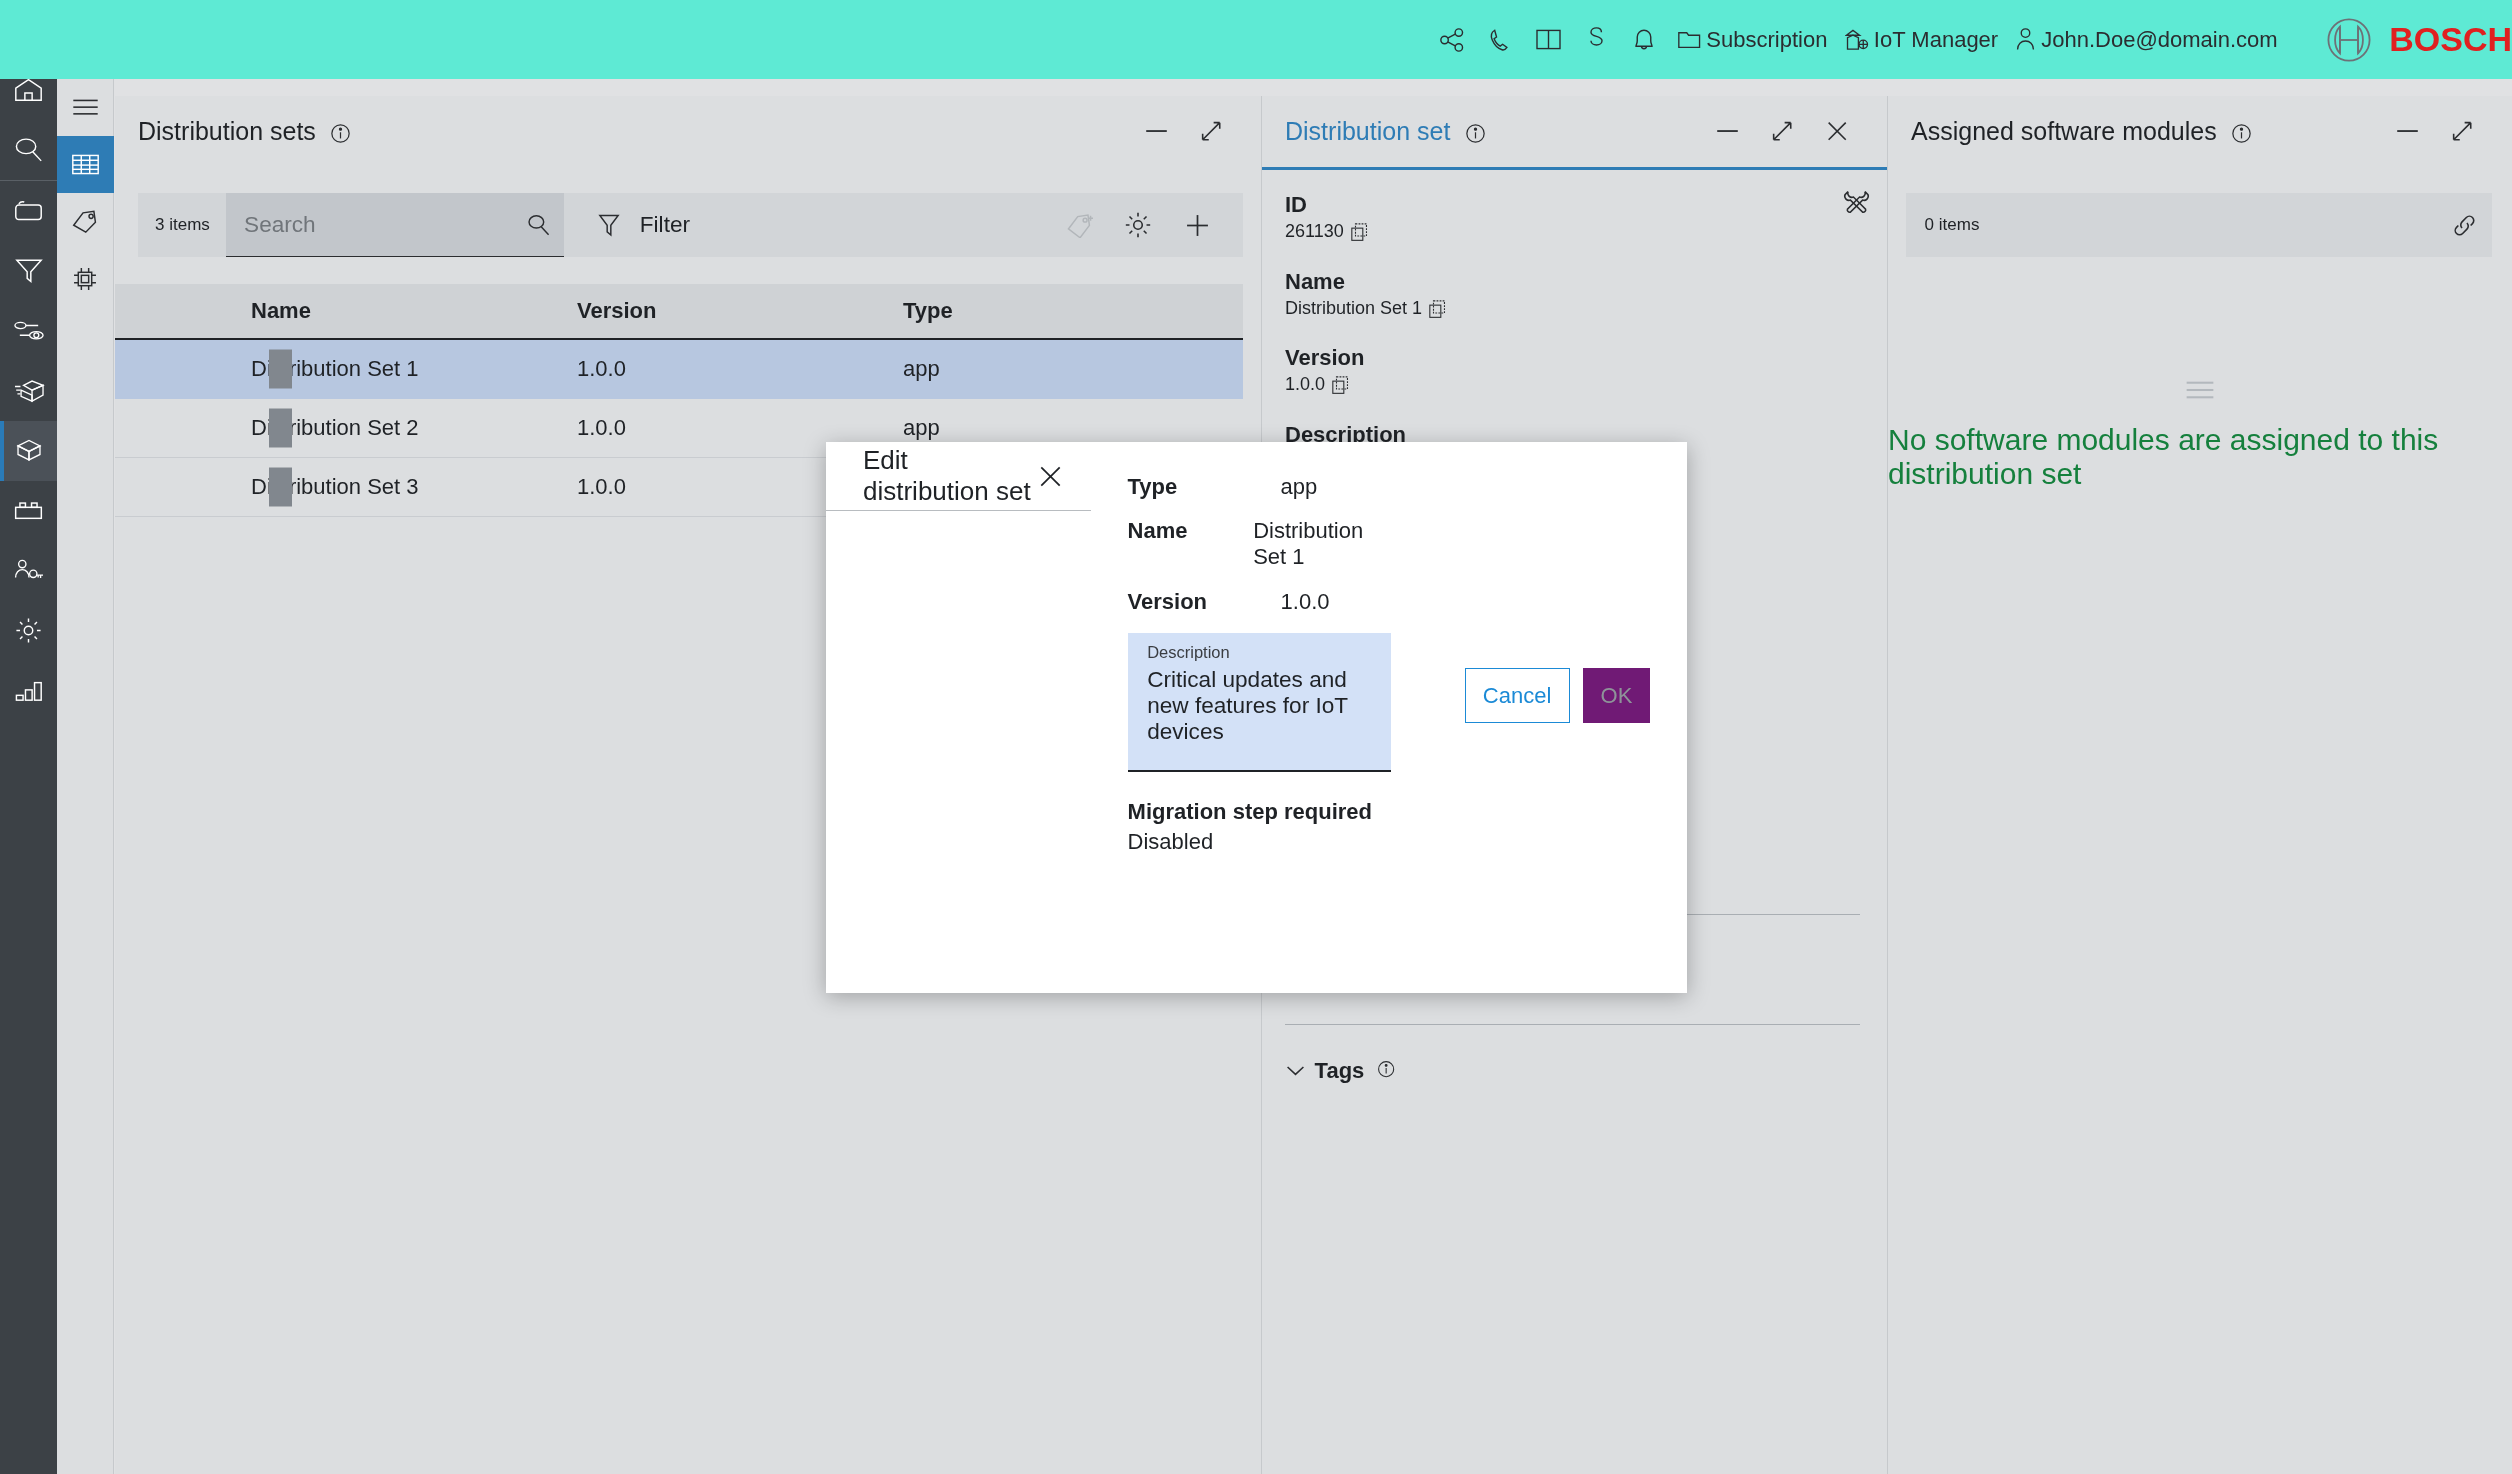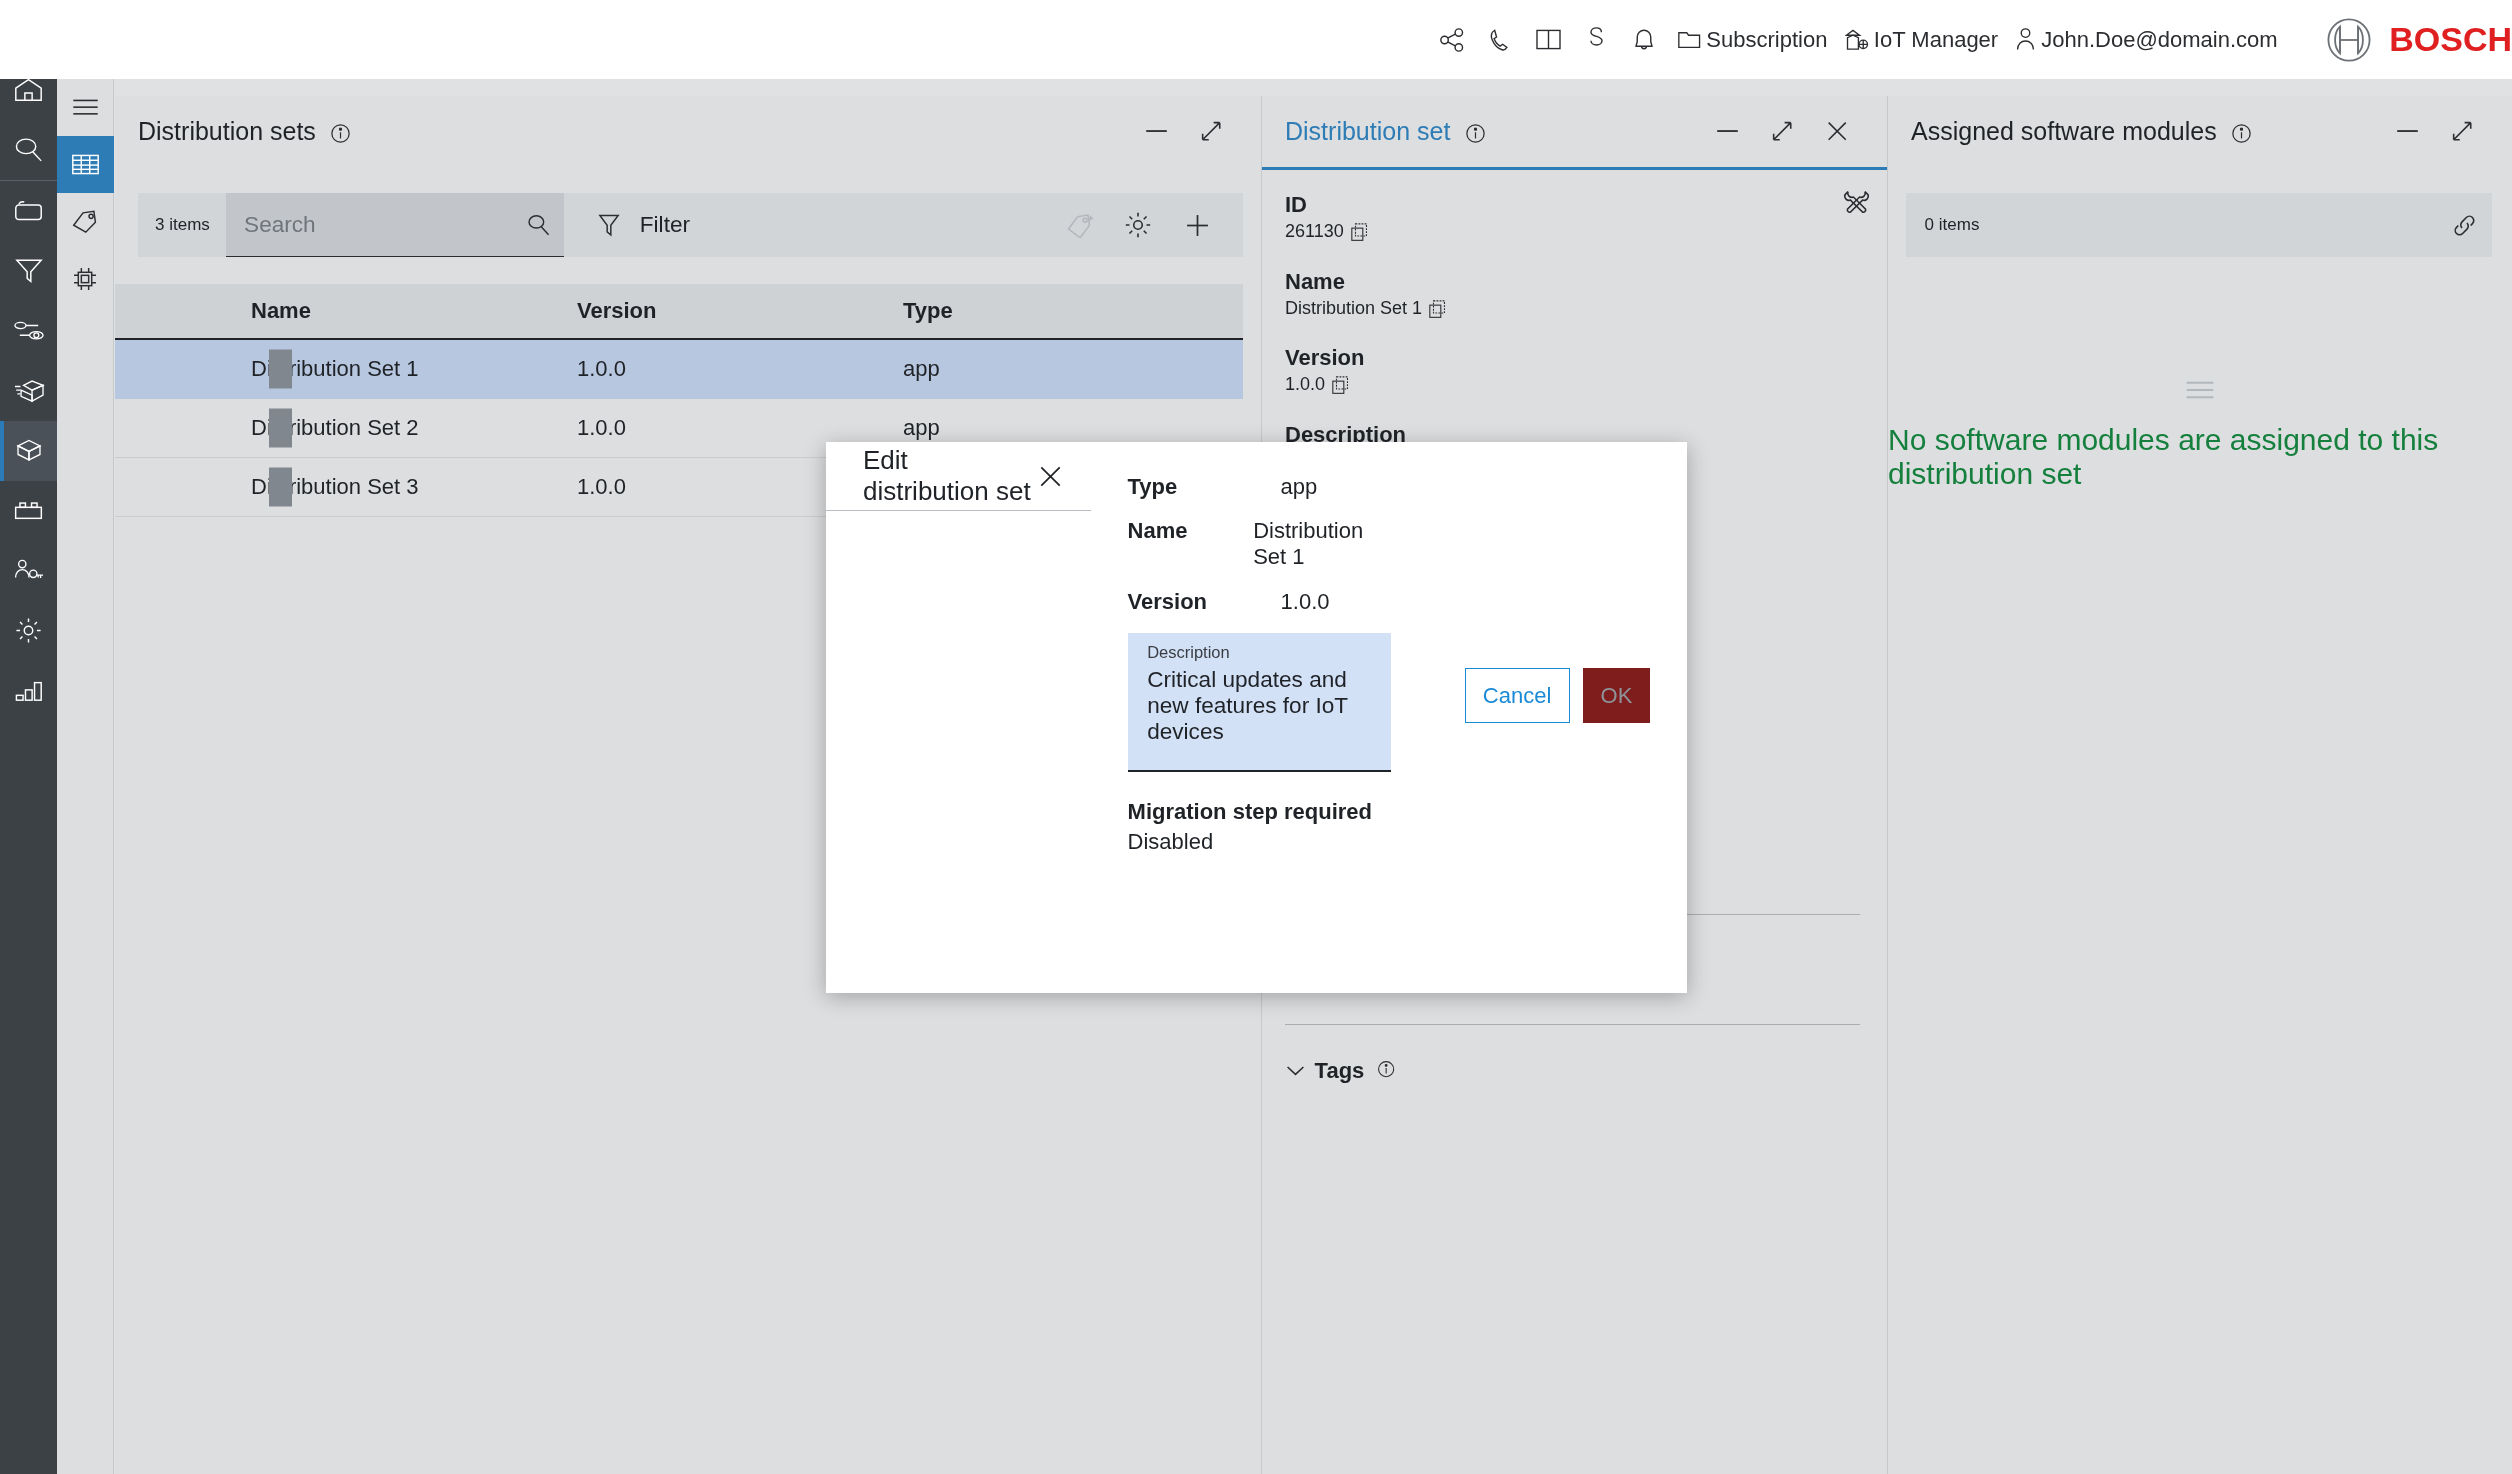--- a/index.html
+++ b/index.html
@@ -6,21 +6,21 @@
   html, body {
     width: 2512px; height: 1475px;
     font-family: "Liberation Sans", sans-serif;
     background: #e0e1e3;
     overflow: hidden;
   }
 
   
   .topbar {
     position: absolute; top: 0; left: 0; width: 2512px; height: 79px;
-    background: #ffffff;
+    background: #5eead4;
     display: flex; align-items: center; justify-content: flex-end;
     padding-right: 0;
   }
   .topbar-icons { display: flex; align-items: center; gap: 0; }
   .tb-icon {
     width: 48px; height: 48px;
     display: flex; align-items: center; justify-content: center;
     color: #2b2d30;
   }
   .tb-item {
@@ -231,21 +231,21 @@
     display: flex; justify-content: flex-end; align-items: center;
     gap: 13.4px; padding: 0 37px 0 37px; margin-bottom: 44px;
   }
   .btn-cancel {
     width: 105px; height: 55px; background: #ffffff;
     border: 1.8px solid #1b8ad6; color: #1b8ad6;
     font-family: "Liberation Sans", sans-serif; font-size: 22px;
     display: flex; align-items: center; justify-content: center;
   }
   .btn-ok {
-    width: 67px; height: 55px; background: #7f1d1d;
+    width: 67px; height: 55px; background: #701a75;
     border: none; color: #8e9399;
     font-family: "Liberation Sans", sans-serif; font-size: 22px;
     display: flex; align-items: center; justify-content: center;
   }
   svg { display: block; }
 </style>
 </head>
 <body>
 
 <div class="rail">

